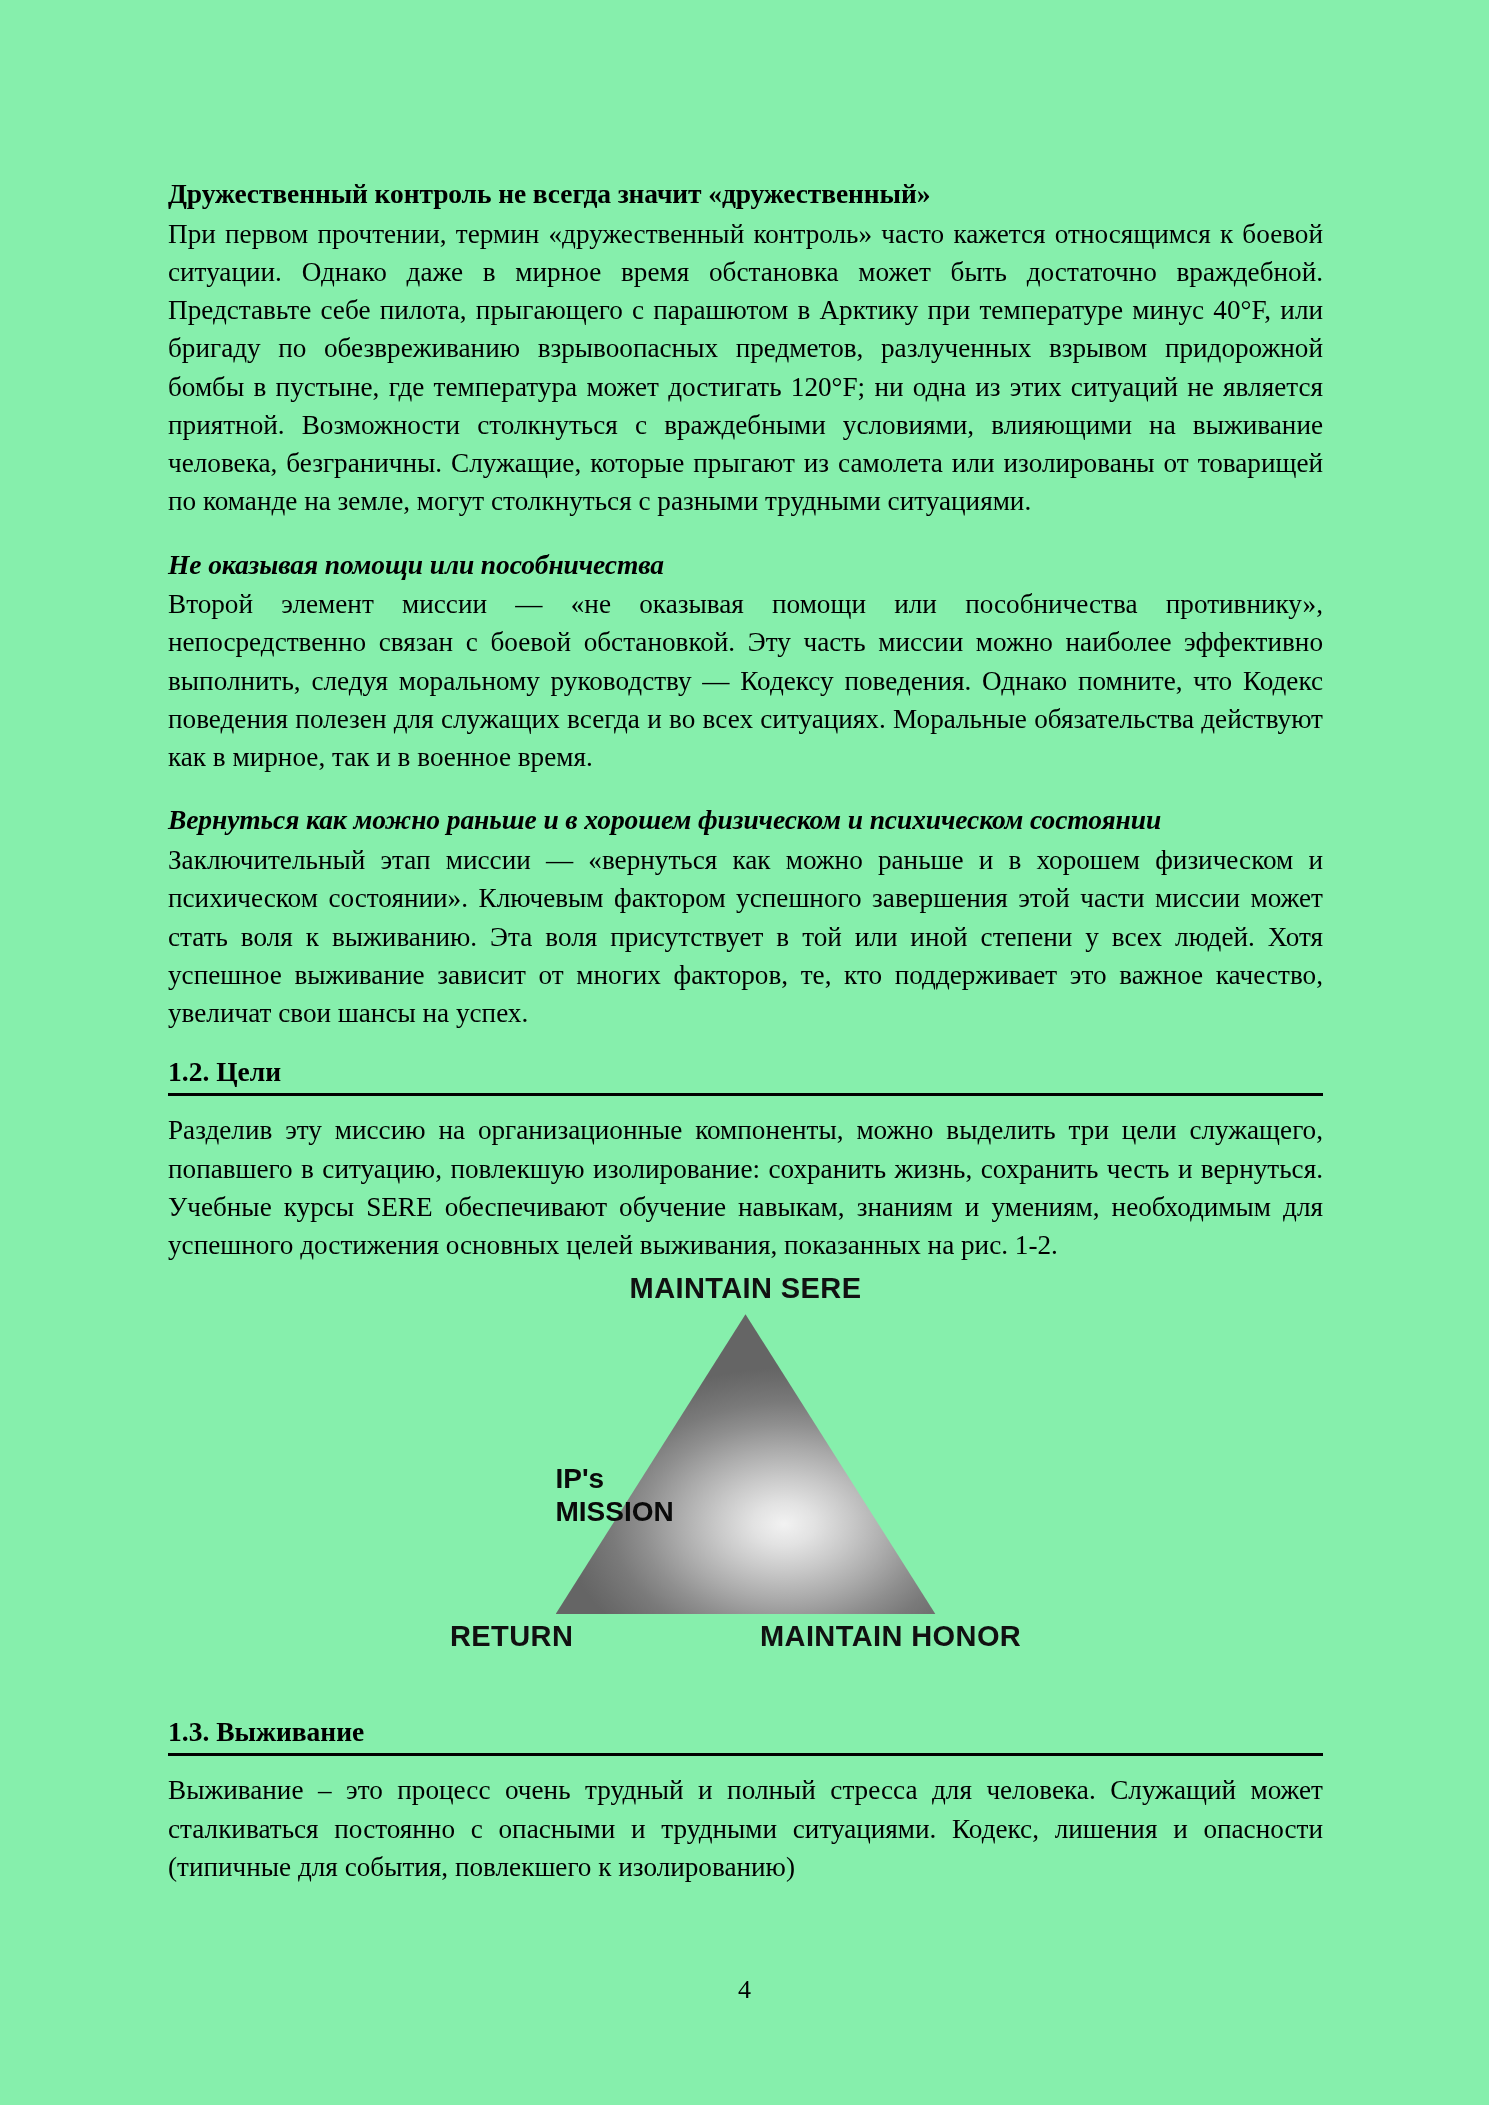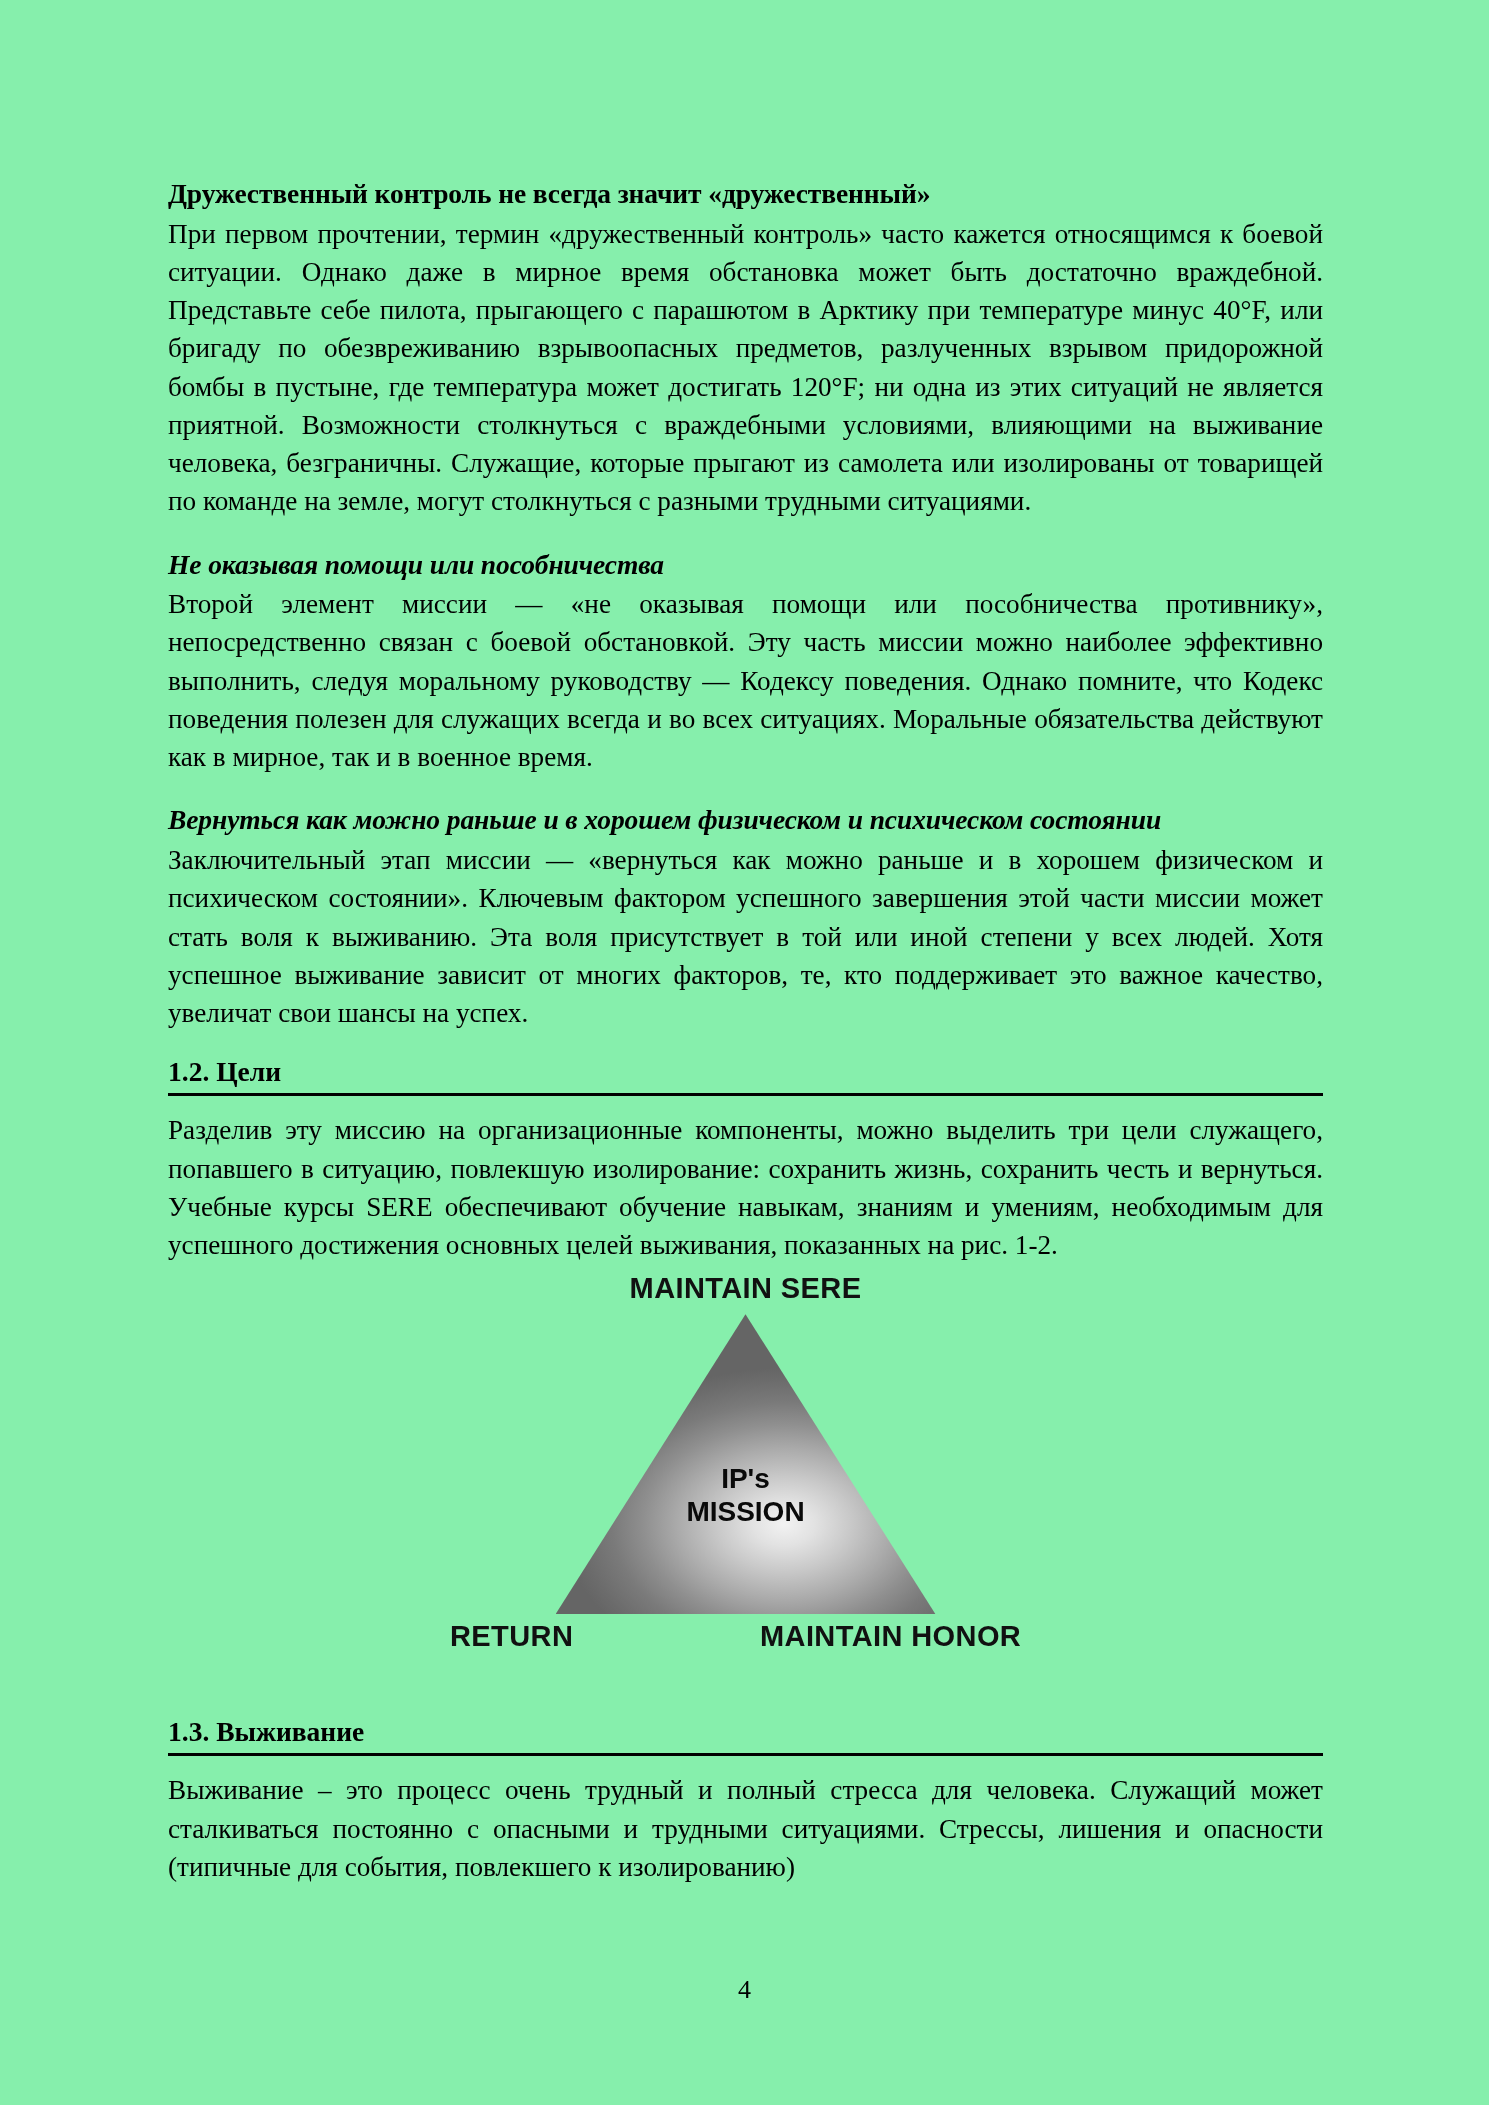--- a/index.html
+++ b/index.html
@@ -103,21 +103,20 @@
         #8f8f8f 64%,
         #7a7a7a 78%,
         #6c6c6c 92%,
         #656565 100%);
   }
   .tri-text {
     position: absolute;
     left: 0;
     right: 0;
     top: 148px;
-    text-align: center;
     font-family: "Liberation Sans", "DejaVu Sans", sans-serif;
     font-weight: bold;
     font-size: 28px;
     line-height: 1.18;
     color: #0a0a0a;
   }
   .fig-bottom-labels {
     position: absolute;
     top: 348px;
     left: 0;
@@ -175,18 +174,18 @@
           <div>MISSION</div>
         </div>
       </div>
       <div class="fig-bottom-labels">
         <span class="fig-bl-left">RETURN</span>
         <span class="fig-bl-right">MAINTAIN HONOR</span>
       </div>
     </div>
 
     <h2 class="num-head">1.3. Выживание</h2>
-    <p class="body after-rule">Выживание – это процесс очень трудный и полный стресса для человека. Служащий может сталкиваться постоянно с опасными и трудными ситуациями. Стрессы, лишения и опасности (типичные для события, повлекшего к изолированию)</p>
+    <p class="body after-rule">Выживание – это процесс очень трудный и полный стресса для человека. Служащий может сталкиваться постоянно с опасными и трудными ситуациями. Кодекс, лишения и опасности (типичные для события, повлекшего к изолированию)</p>
 
   </div>
 
   <div class="page-number">4</div>
 </div>
 
 </body></html>

